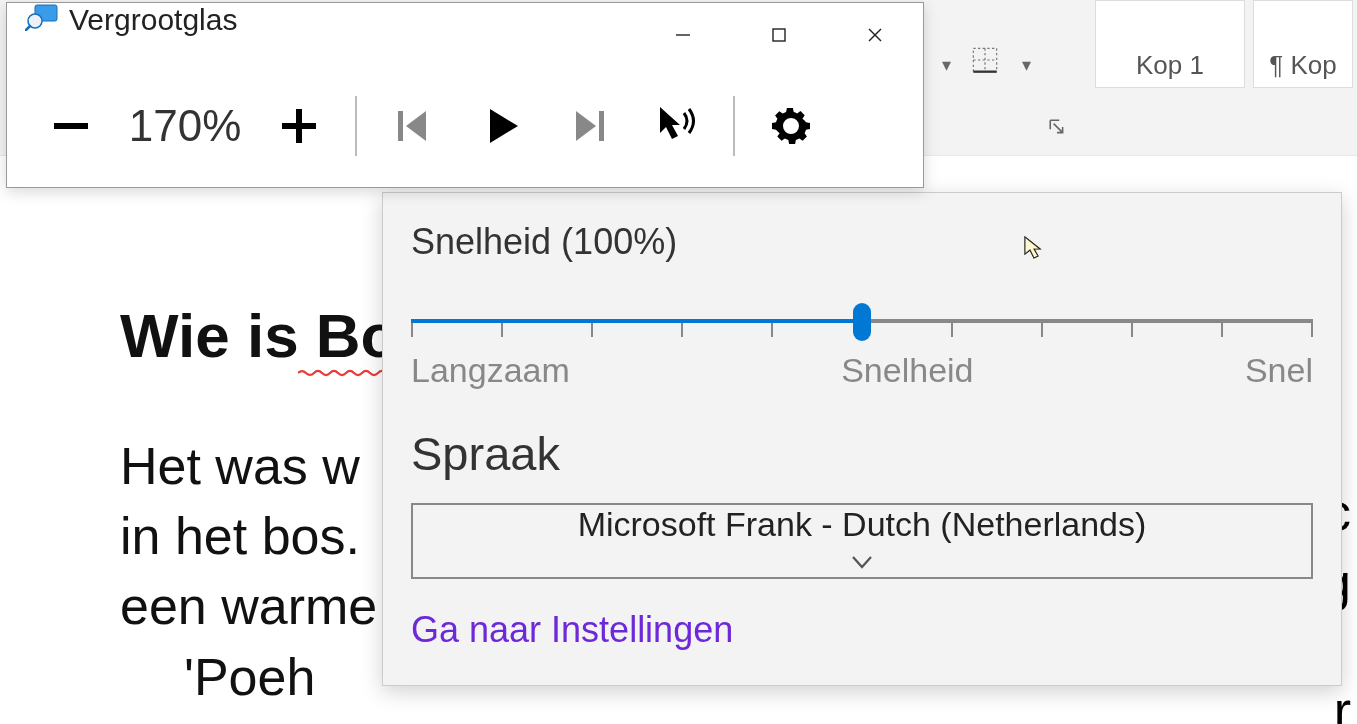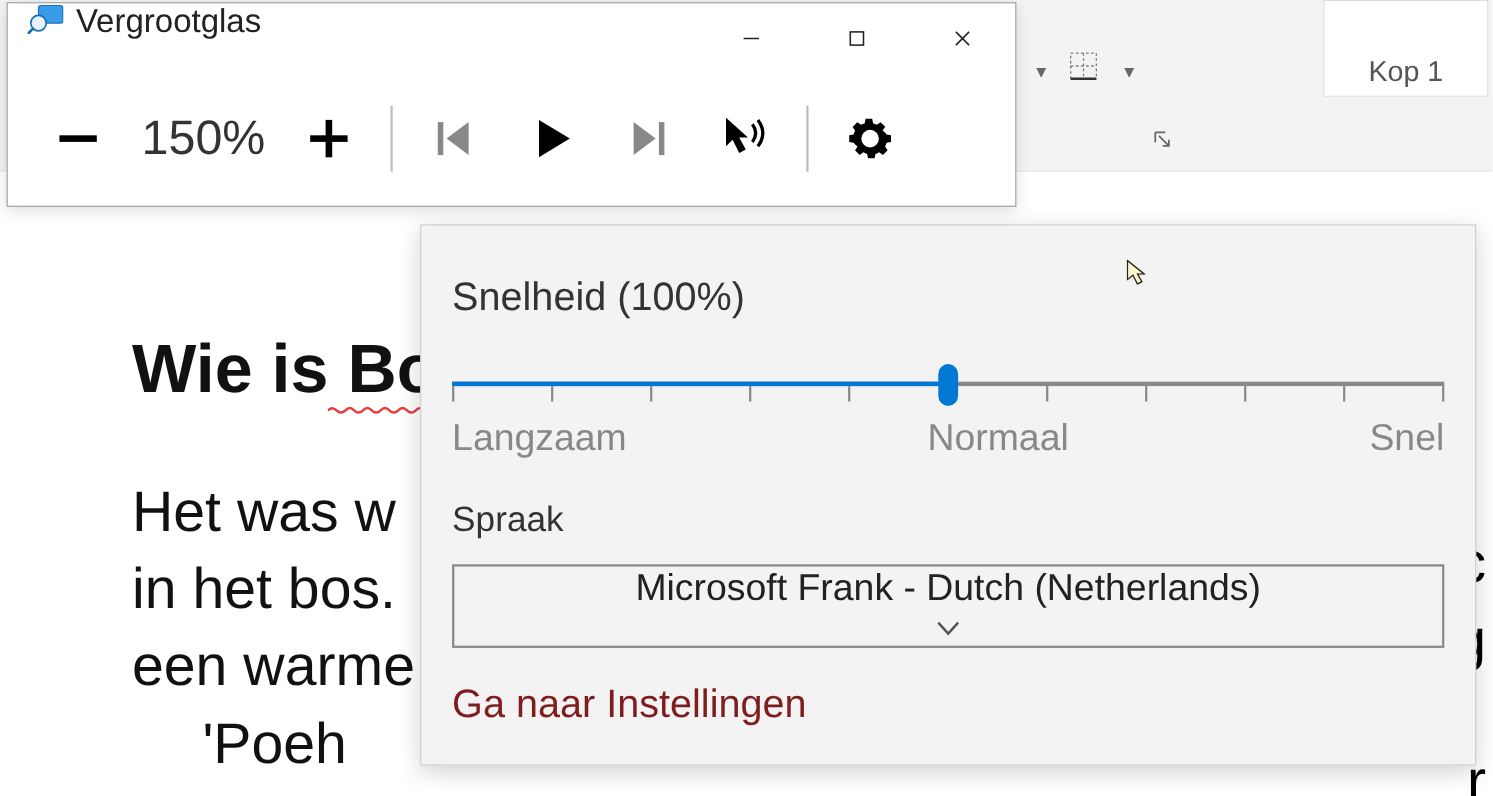--- a/index.html
+++ b/index.html
@@ -140,28 +140,28 @@
     width: 2px;
     height: 60px;
     background: #bbb;
     margin: 0 12px;
   }
   .gear svg { width: 48px; height: 48px; }
 
   
   .settings-popup {
     position: absolute;
-    top: 204px;
+    top: 192px;
     left: 382px;
     width: 960px;
     background: #f3f3f4;
     border: 1px solid #ccc;
     box-shadow: 0 6px 20px rgba(0,0,0,0.18);
     z-index: 8;
-    padding: 44px 28px 34px 28px;
+    padding: 28px 28px 34px 28px;
     box-sizing: border-box;
   }
   .sp-label {
     font-size: 36px;
     color: #333;
     margin-bottom: 34px;
   }
   .slider-wrap {
     position: relative;
     height: 48px;
@@ -205,41 +205,41 @@
   }
   .slider-labels {
     display: flex;
     justify-content: space-between;
     font-size: 34px;
     color: #888;
     margin-bottom: 36px;
     text-align: right;
   }
   .section-title {
-    font-size: 32px;
+    font-size: 47px;
     color: #333;
     margin-bottom: 22px;
   }
   .voice-select {
     border: 2px solid #888;
     height: 72px;
     display: flex;
     align-items: center;
     justify-content: space-between;
     padding: 0 24px;
     font-size: 34px;
     color: #222;
     margin-bottom: 30px;
     background: #f3f3f4;
     flex-direction: column;
   }
   .voice-select .chev svg { width: 26px; height: 26px; stroke: #555; stroke-width: 2.2; fill: none; }
   .settings-link {
     font-size: 36px;
-    color: #7f1d1d;
+    color: #6d28d9;
   }
 
   
   .document {
     position: absolute;
     top: 300px;
     left: 120px;
     right: 0;
     z-index: 1;
     color: #111;
@@ -283,20 +283,23 @@
         <rect x="2" y="2" width="20" height="20" fill="none" stroke="#777" stroke-width="1" stroke-dasharray="2 2"></rect>
         <line x1="2" y1="12" x2="22" y2="12" stroke="#777" stroke-dasharray="2 2"></line>
         <line x1="12" y1="2" x2="12" y2="22" stroke="#777" stroke-dasharray="2 2"></line>
         <line x1="2" y1="22" x2="22" y2="22" stroke="#333" stroke-width="2"></line>
       </svg>
   </div>
   <div class="dropdown-caret" style="position:absolute;top:48px;left:1016px;">▾</div>
   <div class="styles-box">
     <div class="style-item">
       <span>Kop 1</span>
+    </div>
+    <div class="style-item" style="width:100px;">
+      <span>¶ Kop</span>
     </div>
   </div>
   <svg class="launcher" viewBox="0 0 16 16">
       <path d="M2 2 H10 M2 2 V10 M5 5 L13 13 M13 8 V13 H8" stroke="#666" stroke-width="1.4" fill="none"></path>
     </svg>
 </div>
 
 <div class="document">
   <div class="doc-title">
     <span>Wie is Bol</span>
@@ -344,21 +347,21 @@
           </svg>
         </div>
     </div>
   </div>
   <div class="toolbar">
     <div class="tb-btn">
         <svg viewBox="0 0 46 46">
           <rect x="6" y="20" width="34" height="6"></rect>
         </svg>
       </div>
-    <div class="zoom-level">150%</div>
+    <div class="zoom-level">170%</div>
     <div class="tb-btn">
         <svg viewBox="0 0 46 46">
           <rect x="6" y="20" width="34" height="6"></rect>
           <rect x="20" y="6" width="6" height="34"></rect>
         </svg>
       </div>
     <div class="vsep"></div>
     <div class="tb-btn">
         <svg viewBox="0 0 46 46">
           <rect x="8" y="8" width="5" height="30" fill="#888"></rect>
@@ -409,21 +412,21 @@
         <div class="tick"></div>
         <div class="tick"></div>
         <div class="tick"></div>
         <div class="tick"></div>
     </div>
     <div class="thumb" id="thumb" style="left: calc(50% - 9px);"></div>
   </div>
 
   <div class="slider-labels">
     <span>Langzaam</span>
-    <span>Normaal</span>
+    <span>Snelheid</span>
     <span>Snel</span>
   </div>
 
   <div class="section-title">Spraak</div>
 
   <div class="voice-select">
     <span>Microsoft Frank - Dutch (Netherlands)</span>
     <span class="chev"><svg viewBox="0 0 26 26">
           <polyline points="4,8 13,18 22,8"></polyline>
         </svg></span>

